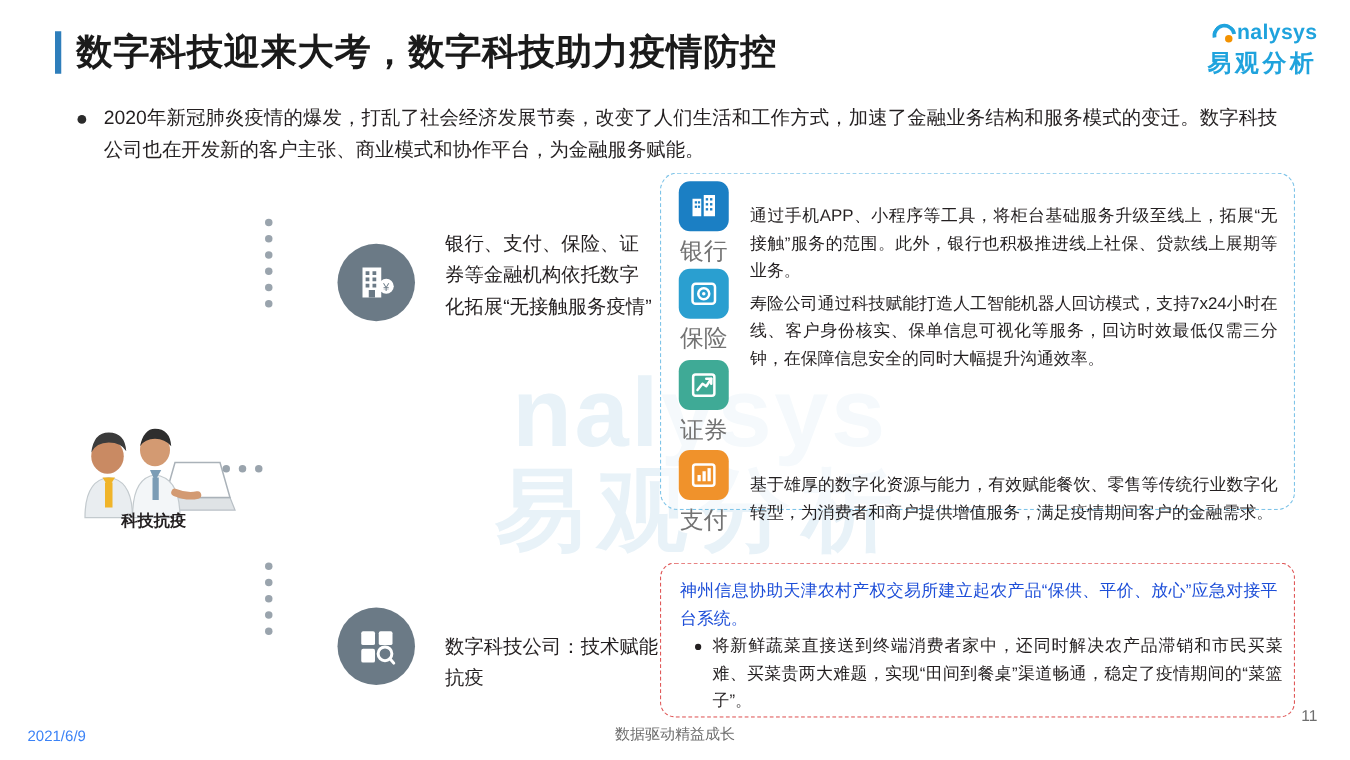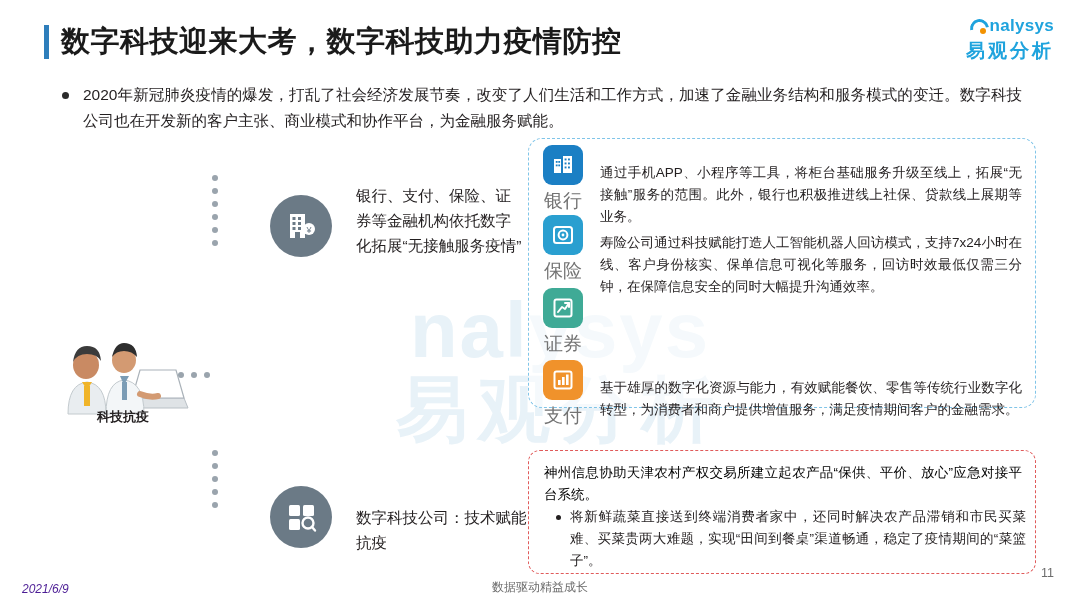--- a/index.html
+++ b/index.html
@@ -250,21 +250,21 @@
     margin-top: 16px;
   }
 
   
   .red-head {
     position: absolute;
     left: 544px; top: 462px;
     width: 478px;
     font-size: 13.5px;
     line-height: 22px;
-    color: #000000;
+    color: #1d4ed8;
     text-align: justify;
     z-index: 3;
   }
   .red-list {
     position: absolute;
     left: 556px; top: 506px;
     width: 470px;
     z-index: 3;
   }
   .red-li {
@@ -280,23 +280,22 @@
     margin-top: 9px; margin-right: 9px;
     flex: 0 0 auto;
   }
   .red-li .t { text-align: justify; }
 
   
   .footer-date {
     position: absolute;
     left: 22px; bottom: 12px;
     font-size: 12px;
-    color: #4c1d95;
+    color: #3b82f6;
     z-index: 5;
-    font-style: italic;
   }
   .footer-center {
     position: absolute;
     left: 0; right: 0; bottom: 12px;
     text-align: center;
     font-size: 12px;
     color: #6d6d6d;
     z-index: 5;
   }
   .footer-page {

